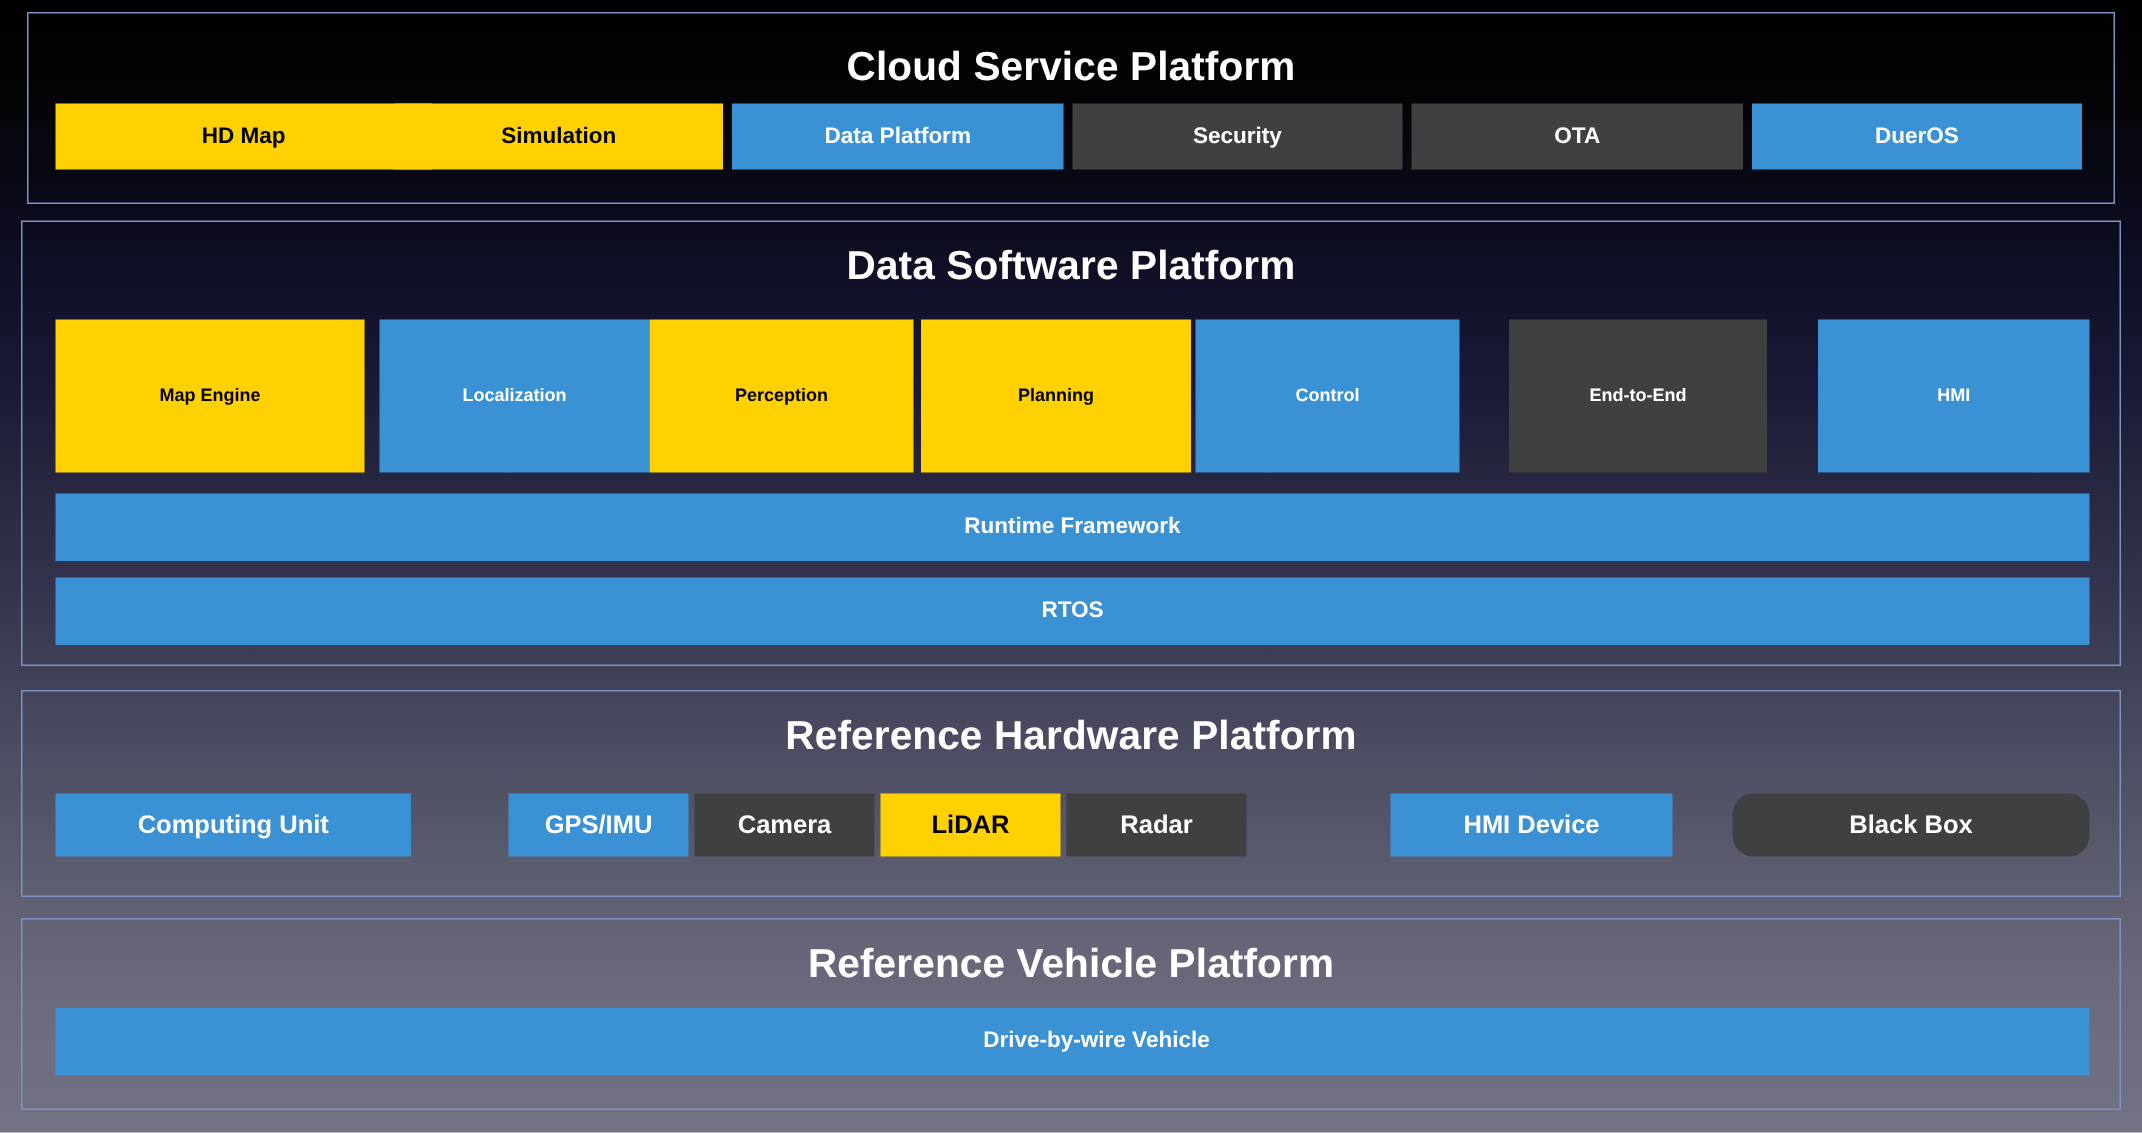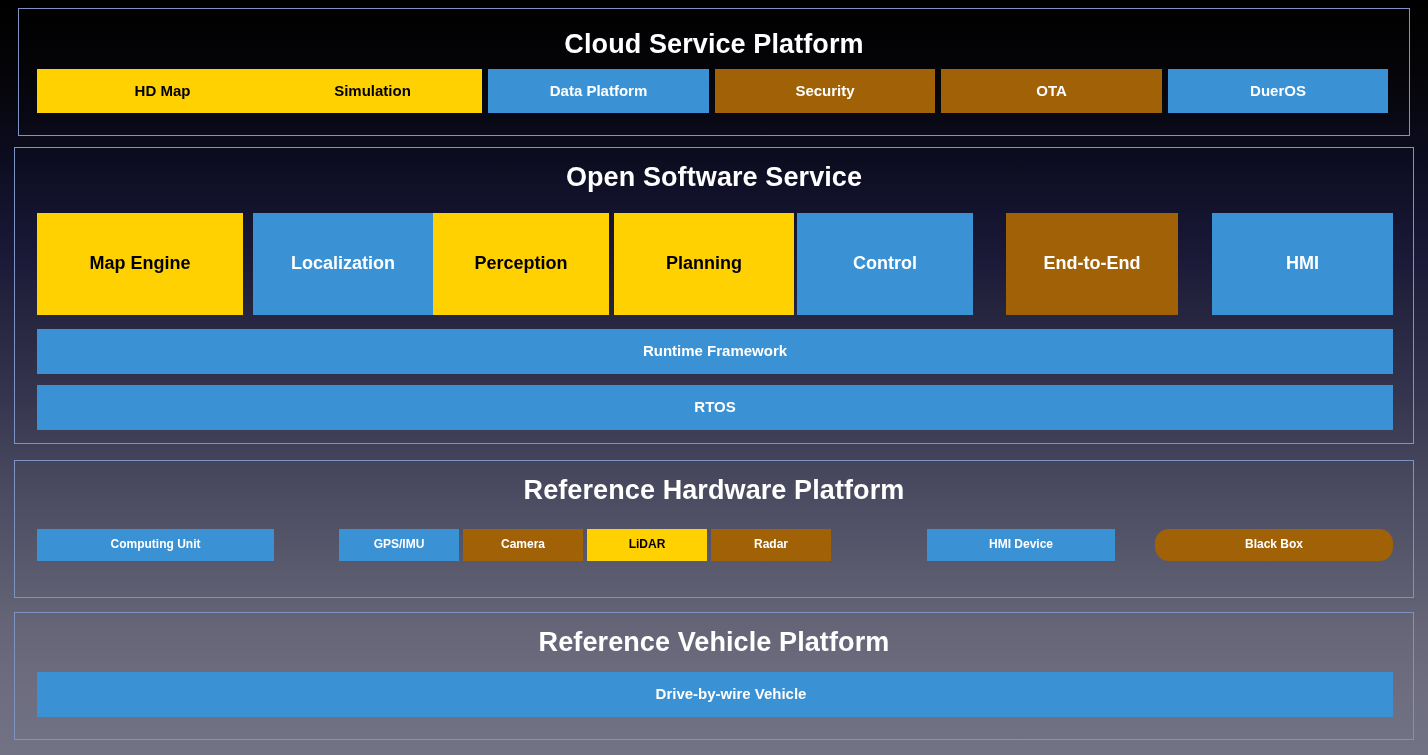--- a/index.html
+++ b/index.html
@@ -58,53 +58,53 @@
     display: flex;
     align-items: center;
     justify-content: center;
     font-weight: bold;
     text-align: center;
     line-height: 1.1;
     border: 0;
   }
   .c-yellow { background: #ffd100; color: #000000; }
   .c-blue   { background: #3a91d4; color: #ffffff; }
-  .c-red    { background: #a16207; color: #ffffff; }
+  .c-red    { background: #404040; color: #ffffff; }
 
   
   #panel-cloud     { left: 18px;  top: 8px;   width: 1392px; height: 128px; }
   #panel-software  { left: 14px;  top: 147px; width: 1400px; height: 297px; }
   #panel-hardware  { left: 14px;  top: 460px; width: 1400px; height: 138px; }
   #panel-vehicle   { left: 14px;  top: 612px; width: 1400px; height: 128px; }
 
   #title-cloud    { top: 20px;  font-size: 27px; }
   #title-software { top: 14px;  font-size: 27px; }
   #title-hardware { top: 14px;  font-size: 27px; }
   #title-vehicle  { top: 14px;  font-size: 27px; }
 
   .cloud-block {
     top: 60px;
     height: 44px;
     font-size: 15px;
   }
   .sw-block {
     top: 65px;
     height: 102px;
-    font-size: 18px;
+    font-size: 12px;
   }
   .sw-bar {
     left: 22px;
     width: 1356px;
     height: 45px;
     font-size: 15px;
   }
   .hw-block {
     top: 68px;
-    height: 32px;
-    font-size: 12px;
+    height: 42px;
+    font-size: 17px;
   }
   .veh-bar {
     left: 22px;
     top: 59px;
     width: 1356px;
     height: 45px;
     font-size: 15px;
     padding-left: 32px;
   }
 </style>
@@ -118,21 +118,21 @@
 
     <div class="block cloud-block c-yellow" style="left:18px;  width:251px;">HD Map</div>
     <div class="block cloud-block c-yellow" style="left:244px; width:219px;">Simulation</div>
     <div class="block cloud-block c-blue" style="left:469px; width:221px;">Data Platform</div>
     <div class="block cloud-block c-red" style="left:696px; width:220px;">Security</div>
     <div class="block cloud-block c-red" style="left:922px; width:221px;">OTA</div>
     <div class="block cloud-block c-blue" style="left:1149px;width:220px;">DuerOS</div>
   </div>
 
   <div class="panel" id="panel-software">
-    <div class="panel-title" id="title-software">Open Software Service</div>
+    <div class="panel-title" id="title-software">Data Software Platform</div>
 
     <div class="block sw-block c-yellow" style="left:22px;   width:206px;">Map Engine</div>
     <div class="block sw-block c-blue" style="left:238px;  width:180px;">Localization</div>
     <div class="block sw-block c-yellow" style="left:418px;  width:176px;">Perception</div>
     <div class="block sw-block c-yellow" style="left:599px;  width:180px;">Planning</div>
     <div class="block sw-block c-blue" style="left:782px;  width:176px;">Control</div>
     <div class="block sw-block c-red" style="left:991px;  width:172px;">End-to-End</div>
     <div class="block sw-block c-blue" style="left:1197px; width:181px;">HMI</div>
 
     <div class="block sw-bar c-blue" style="top:181px;">Runtime Framework</div>

